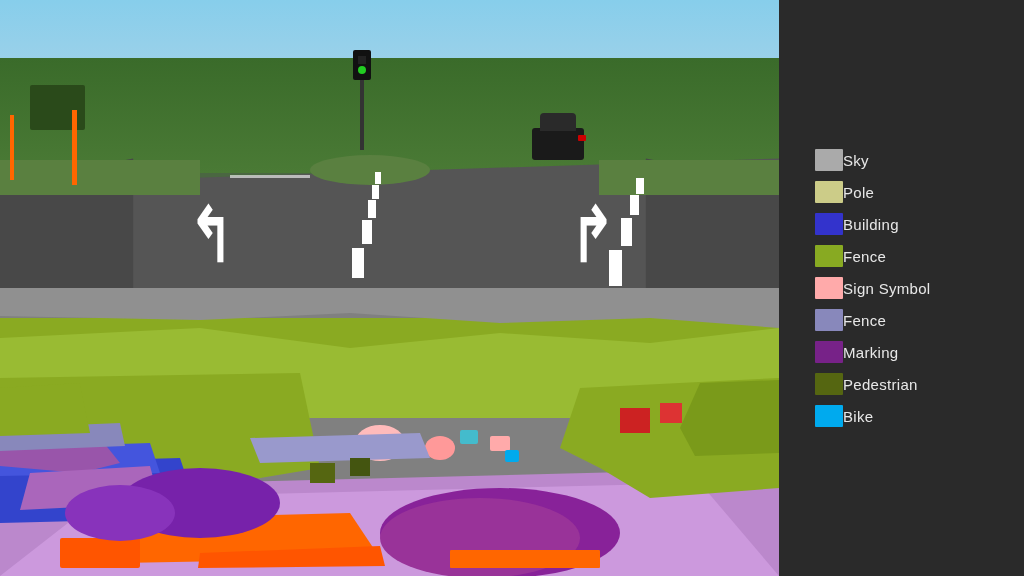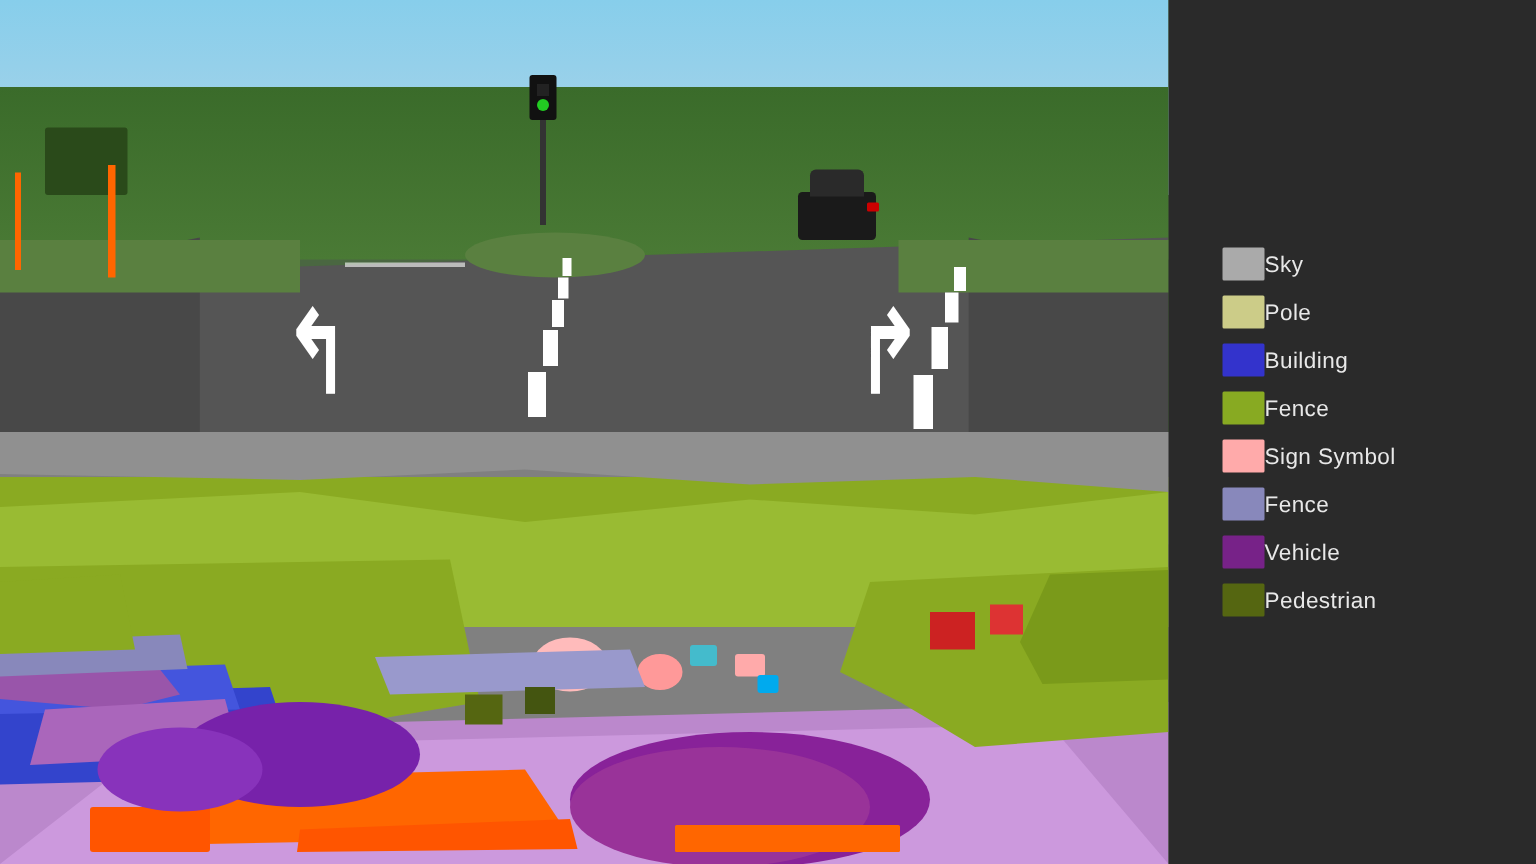--- a/index.html
+++ b/index.html
@@ -255,19 +255,23 @@
     <div class="legend-item">
       <div class="legend-color" style="background: rgb(255, 170, 170);"></div>
       <span class="legend-label">Sign Symbol</span>
     </div>
     <div class="legend-item">
       <div class="legend-color" style="background: rgb(136, 136, 187);"></div>
       <span class="legend-label">Fence</span>
     </div>
     <div class="legend-item">
       <div class="legend-color" style="background: rgb(119, 34, 136);"></div>
-      <span class="legend-label">Vehicle</span>
+      <span class="legend-label">Marking</span>
     </div>
     <div class="legend-item">
       <div class="legend-color" style="background: rgb(85, 102, 17);"></div>
       <span class="legend-label">Pedestrian</span>
     </div>
+    <div class="legend-item">
+      <div class="legend-color" style="background: rgb(0, 170, 238);"></div>
+      <span class="legend-label">Bike</span>
+    </div>
   </div>
 
 </body></html>

